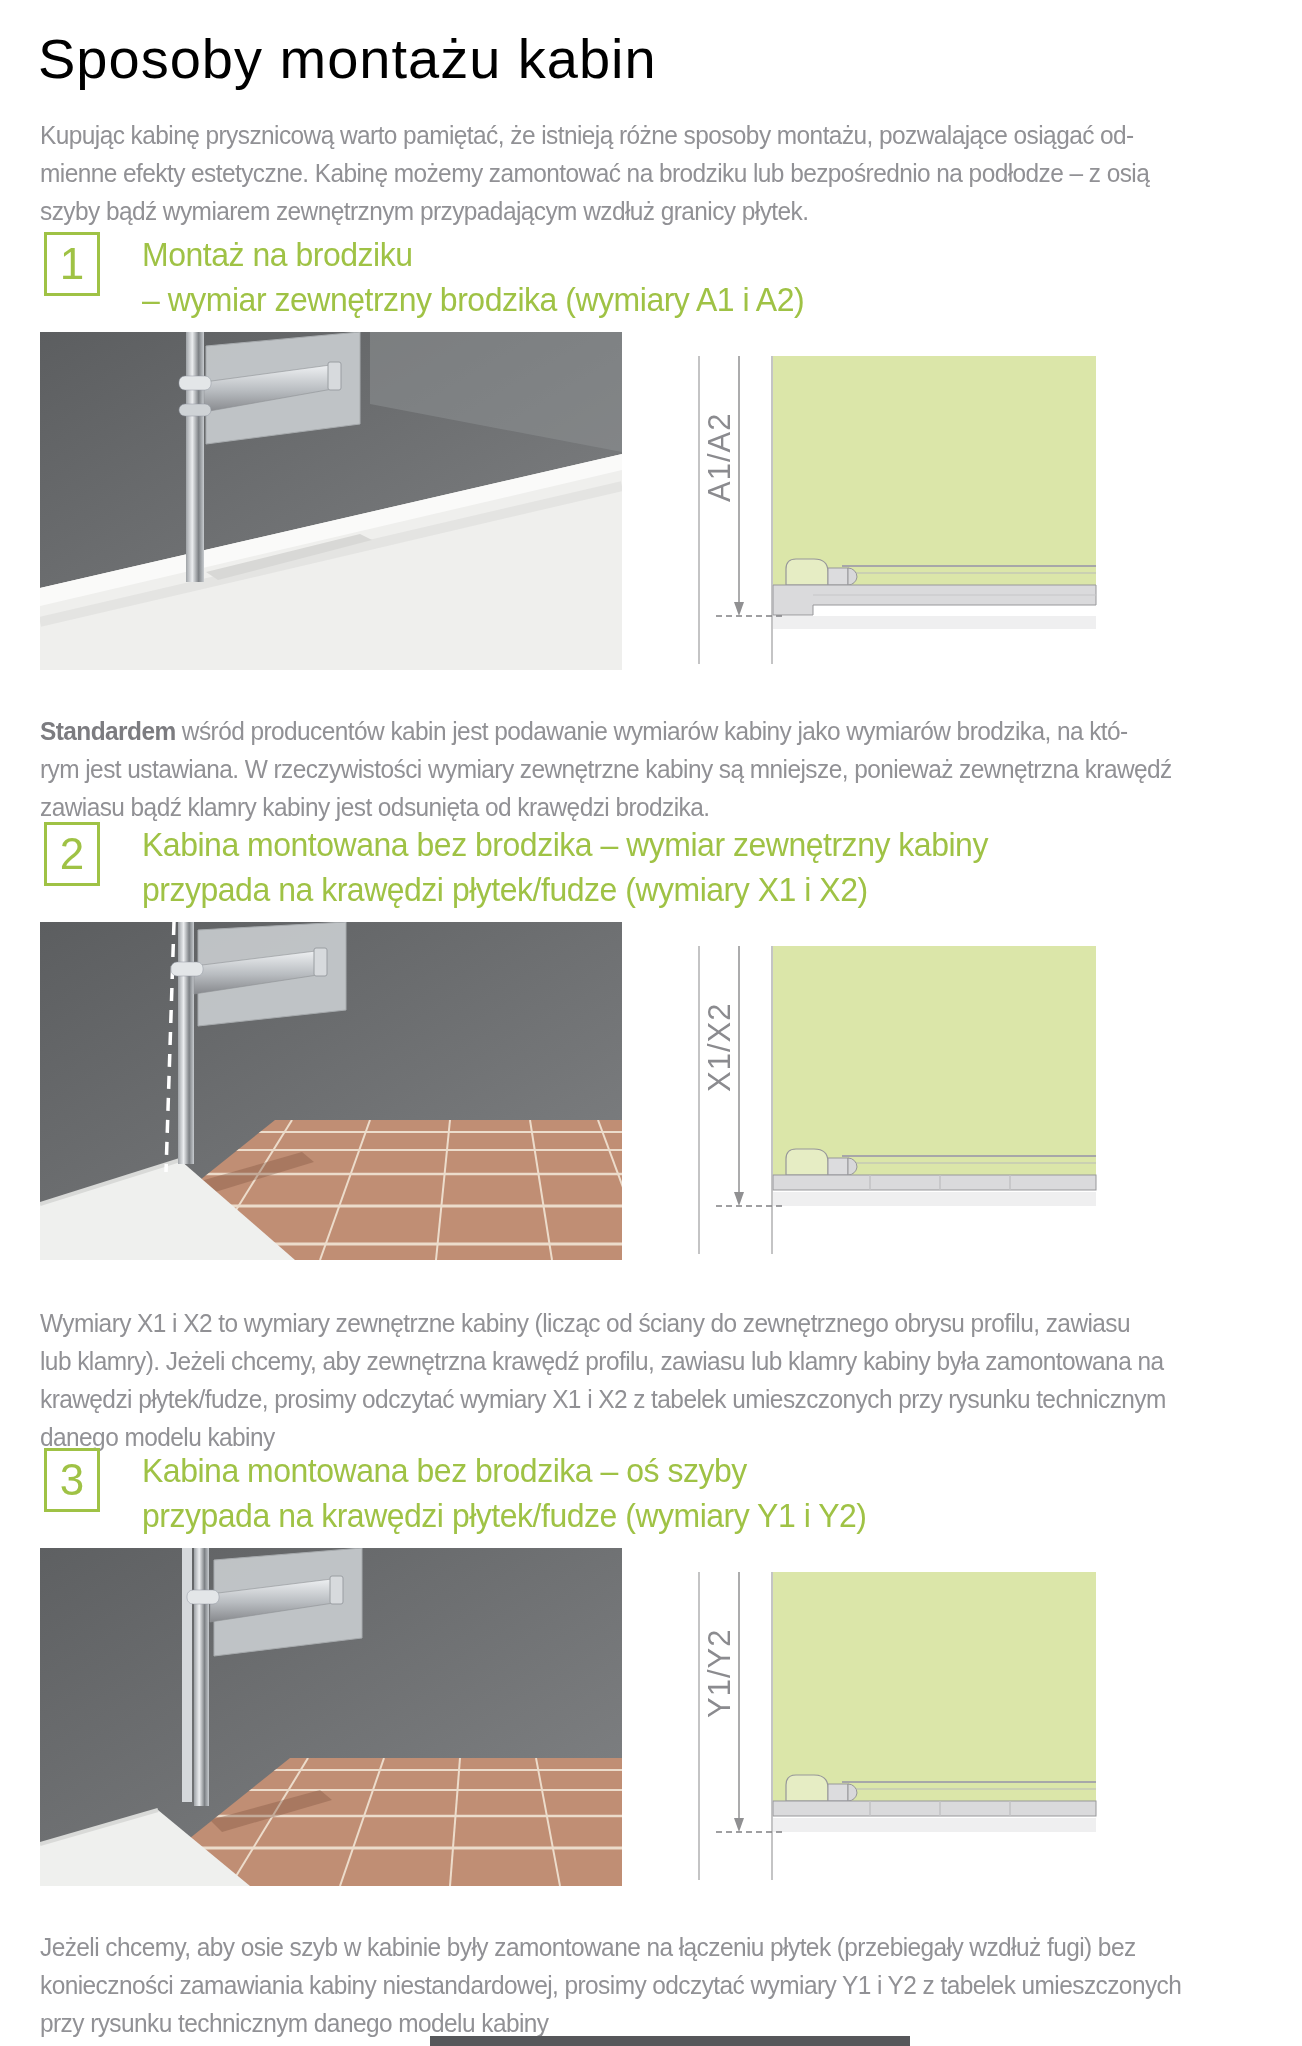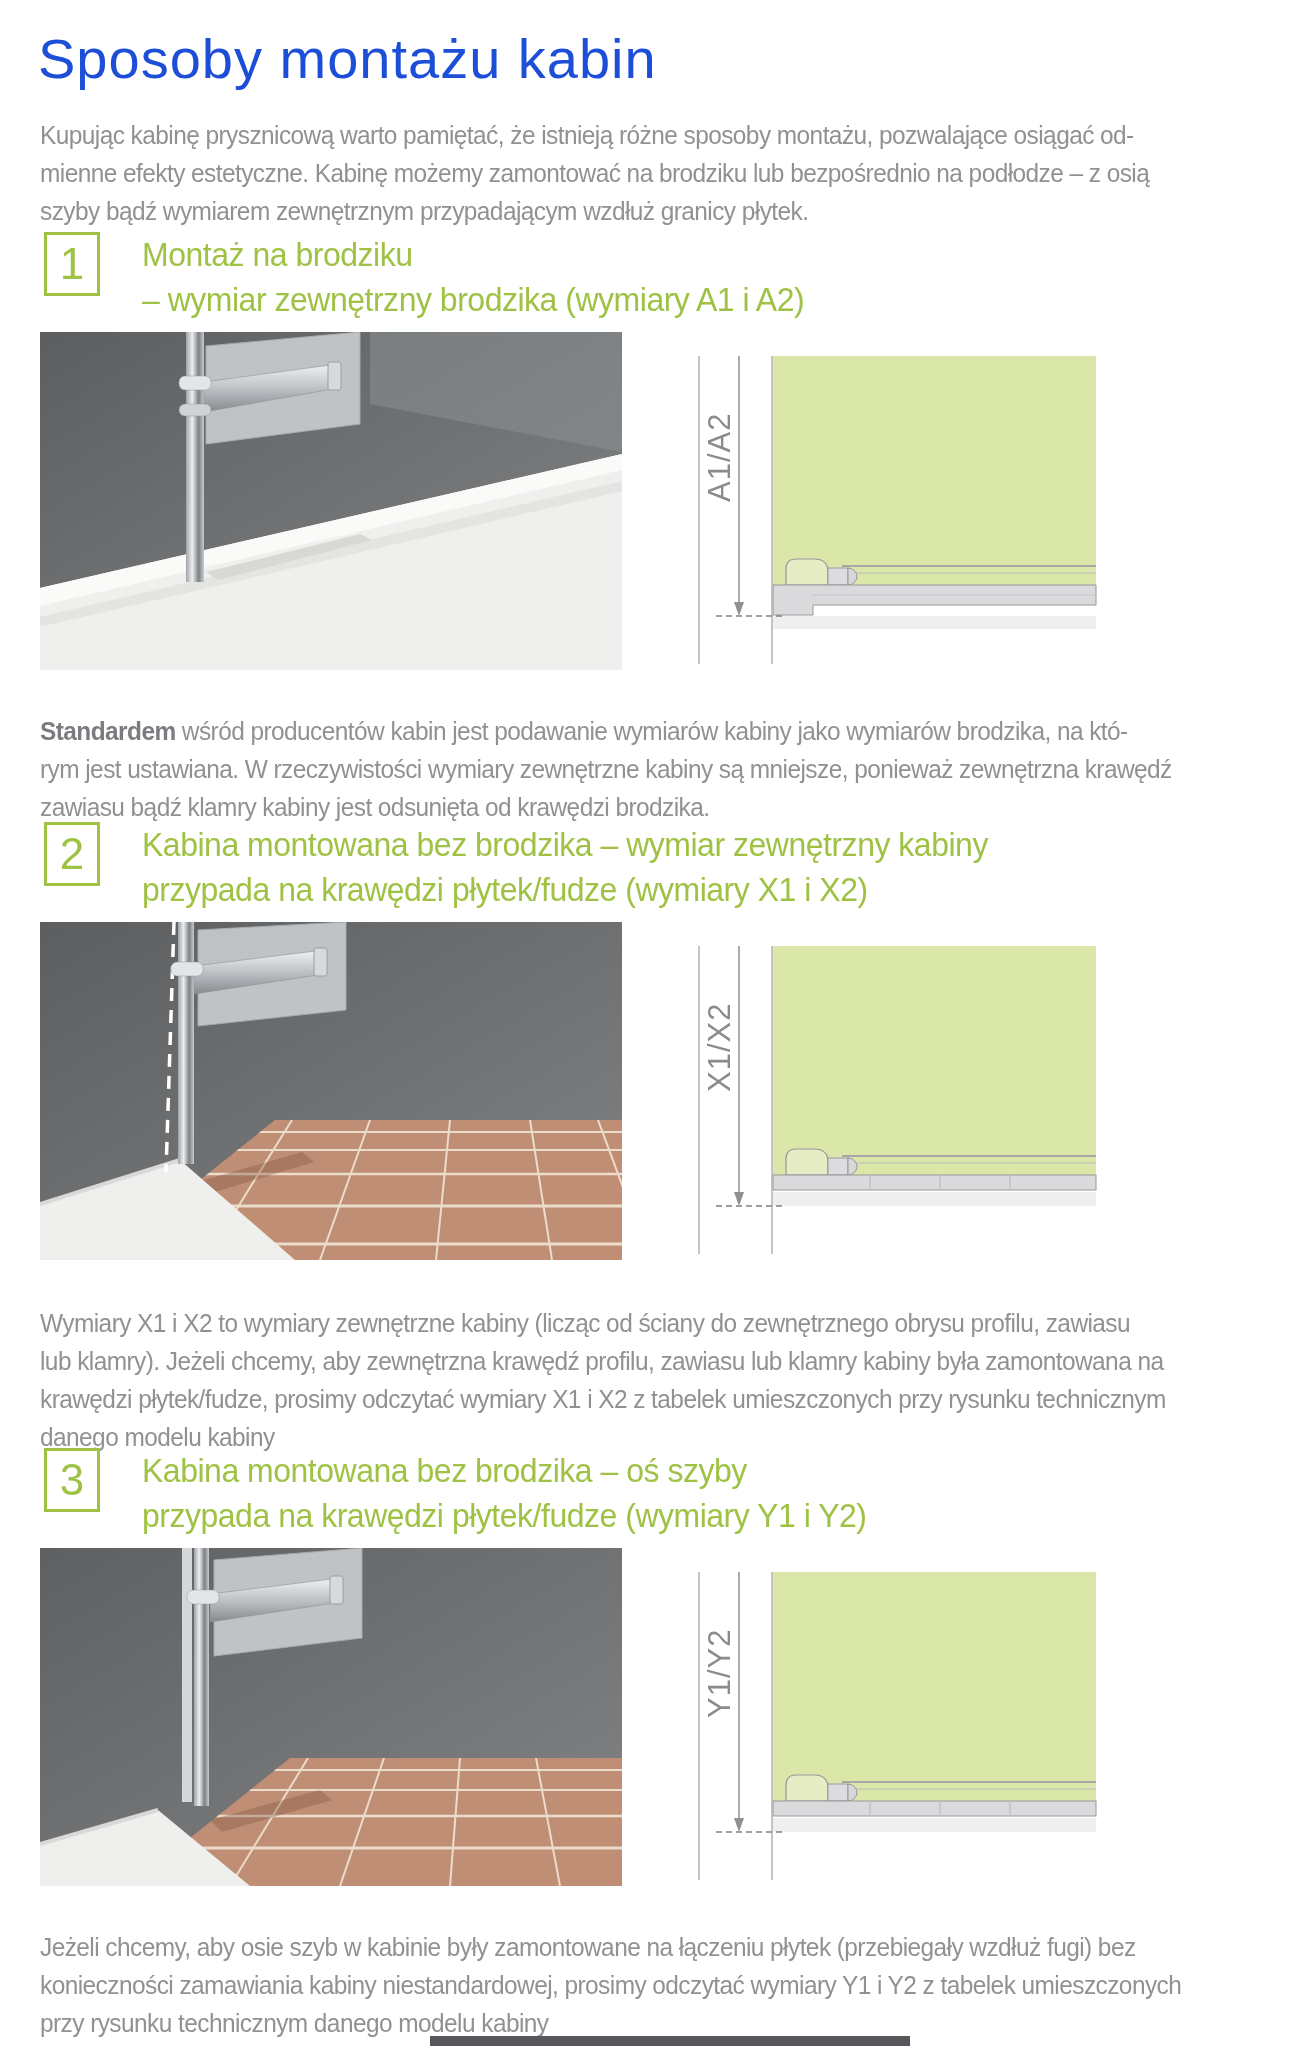--- a/index.html
+++ b/index.html
@@ -1,18 +1,18 @@
 <!DOCTYPE html>
 <html><head>
 <meta charset="utf-8">
 <style>
   html,body{margin:0;padding:0;background:#fff;}
   body{width:1302px;height:2046px;position:relative;font-family:"Liberation Sans",sans-serif;overflow:hidden;}
   .abs{position:absolute;}
-  .title{left:38px;top:6px;font-size:56px;letter-spacing:1px;color:#1d4ed8;font-weight:400;white-space:nowrap;margin-top:20px;}
+  .title{left:38px;top:6px;font-size:56px;letter-spacing:1px;color:#000000;font-weight:400;white-space:nowrap;margin-top:20px;}
   .para{font-size:26px;line-height:38px;color:#919195;letter-spacing:-0.6px;transform:scaleX(0.94);transform-origin:0 0;}
   .para .line{display:block;white-space:pre;}
   .para b{color:#7c7c80;font-weight:bold;}
   .sec-head{display:flex;align-items:flex-start;}
   .numbox{width:50px;height:58px;border:3px solid #9fc245;color:#9fc245;font-size:44px;display:flex;align-items:center;justify-content:center;font-weight:400;}
   .sec-title{margin-left:42px;color:#9fc245;font-size:34px;line-height:45px;letter-spacing:-0.5px;transform:scaleX(0.94);transform-origin:0 0;}
   .sec-title .line{display:block;white-space:pre;}
   .fig{height:338px;}
   .photo{position:absolute;left:0;top:0;}
   .diagram{position:absolute;left:650px;top:0;}

